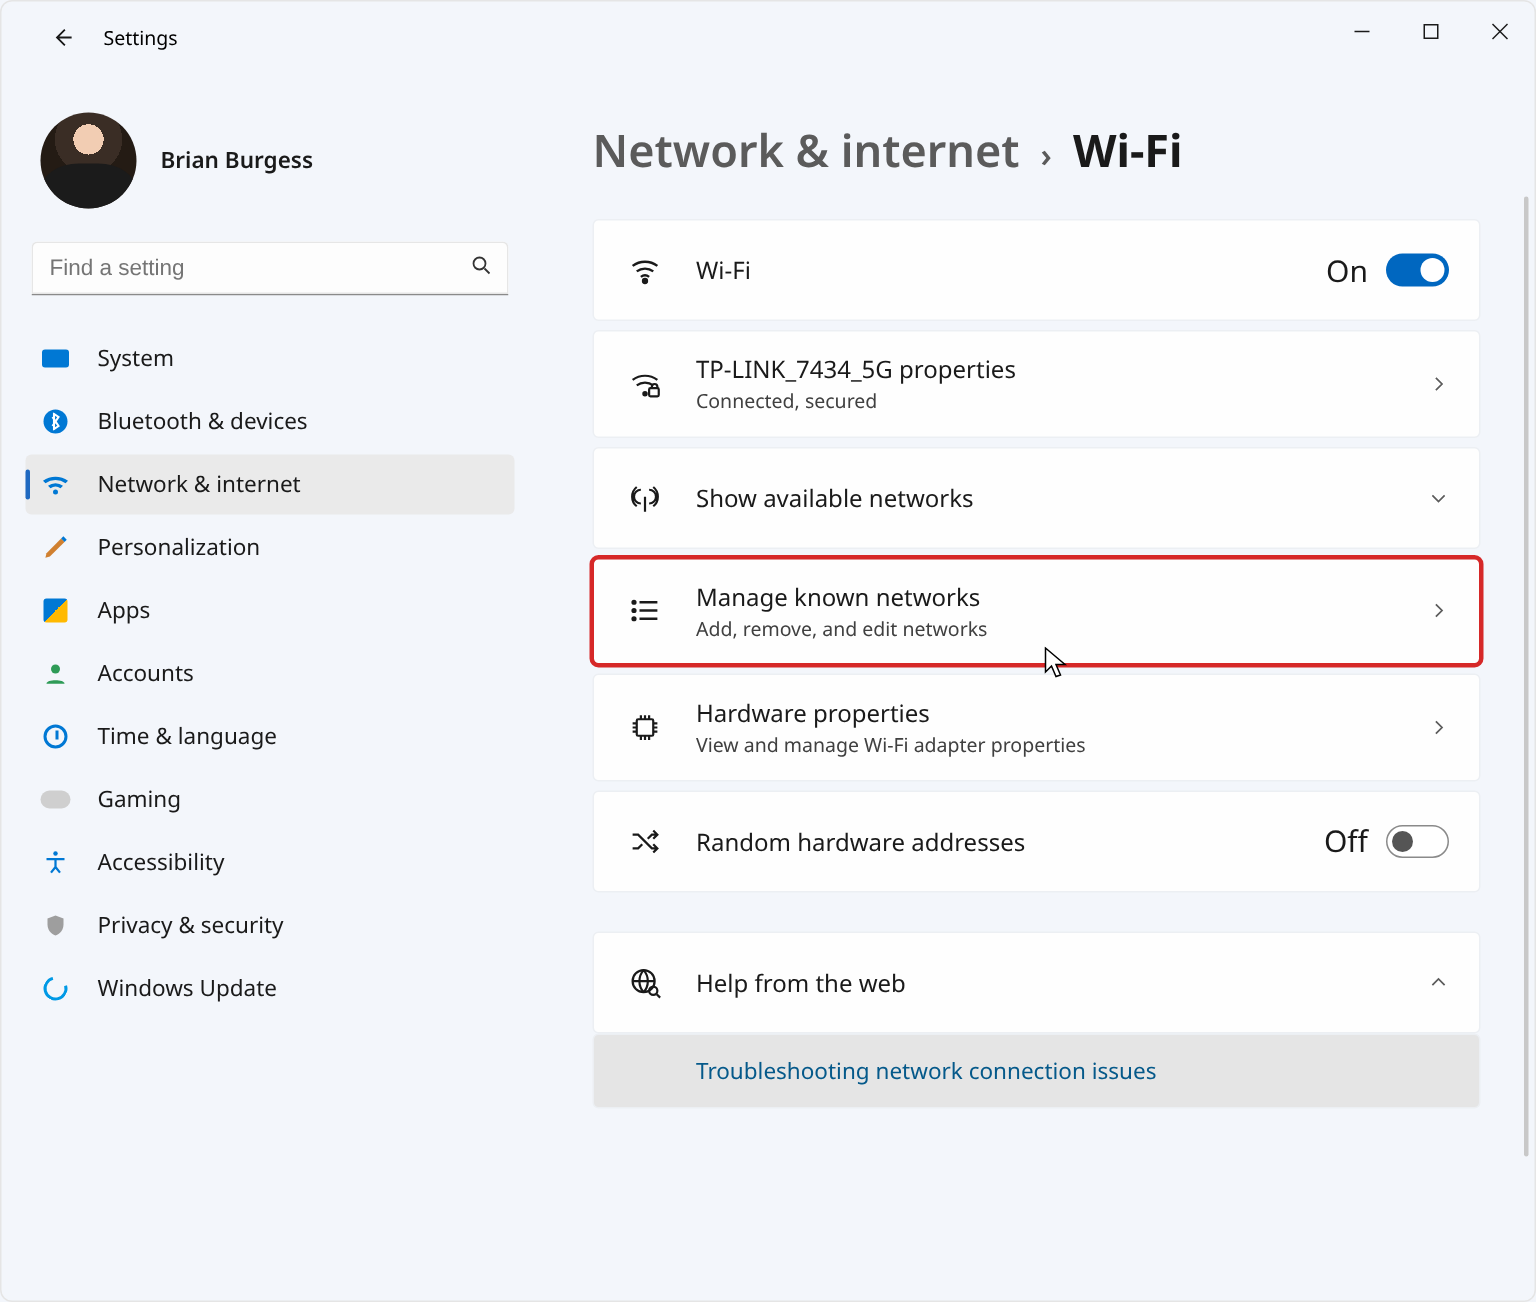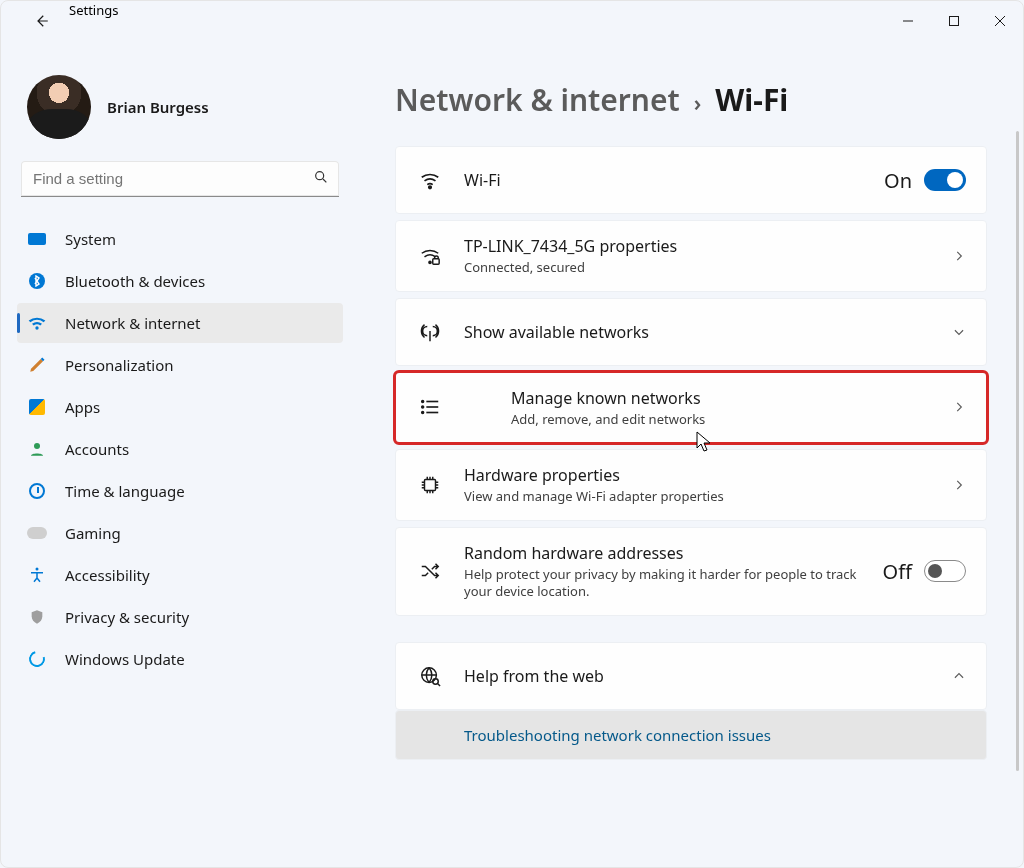--- a/index.html
+++ b/index.html
@@ -12,21 +12,21 @@
     height: 868px;
     overflow: hidden;
     position: relative;
     border: 1px solid #e5e5e5;
     border-radius: 8px;
   }
 
   
   .titlebar {
     display: flex;
-    align-items: flex-start;
+    align-items: center;
     height: 48px;
     padding-left: 20px;
   }
   .titlebar .back-btn {
     width: 40px; height: 40px;
     display: flex; align-items: center; justify-content: center;
     border-radius: 4px;
     cursor: pointer;
   }
   .titlebar .app-title {
@@ -185,21 +185,20 @@
     padding: 14px 20px;
     margin-bottom: 6px;
     display: flex;
     align-items: center;
     min-height: 68px;
     cursor: pointer;
   }
   .card.highlight {
     outline: 3px solid #d62828;
     outline-offset: -1px;
-    gap: 47px;
   }
   .card .cicon {
     width: 28px;
     margin-right: 20px;
     display: flex; align-items: center; justify-content: center;
     color: #1a1a1a;
   }
   .card .ctext { flex: 1; }
   .card .ctitle { font-size: 16px; color: #1a1a1a; }
   .card .csub { font-size: 13px; color: #404040; margin-top: 2px; line-height: 1.35; max-width: 420px;}
@@ -509,21 +508,20 @@
     </div>
 
     <div class="card">
       <span class="cicon">
         <svg width="22" height="22" viewBox="0 0 24 24" fill="none" stroke="#1a1a1a" stroke-width="1.6">
             <path d="M3 7h4l10 10h4M3 17h4l3-3m4-4l3-3h4M18 4l3 3-3 3M18 14l3 3-3 3"></path>
           </svg>
       </span>
       <div class="ctext">
         <div class="ctitle">Random hardware addresses</div>
-        <div class="csub">Help protect your privacy by making it harder for people to track your device location.</div>
       </div>
       <div class="cright">
         <span>Off</span>
         <span class="toggle off"></span>
       </div>
     </div>
 
     <div class="card help-card">
       <span class="cicon">
         <svg width="22" height="22" viewBox="0 0 24 24" fill="none" stroke="#1a1a1a" stroke-width="1.6">

